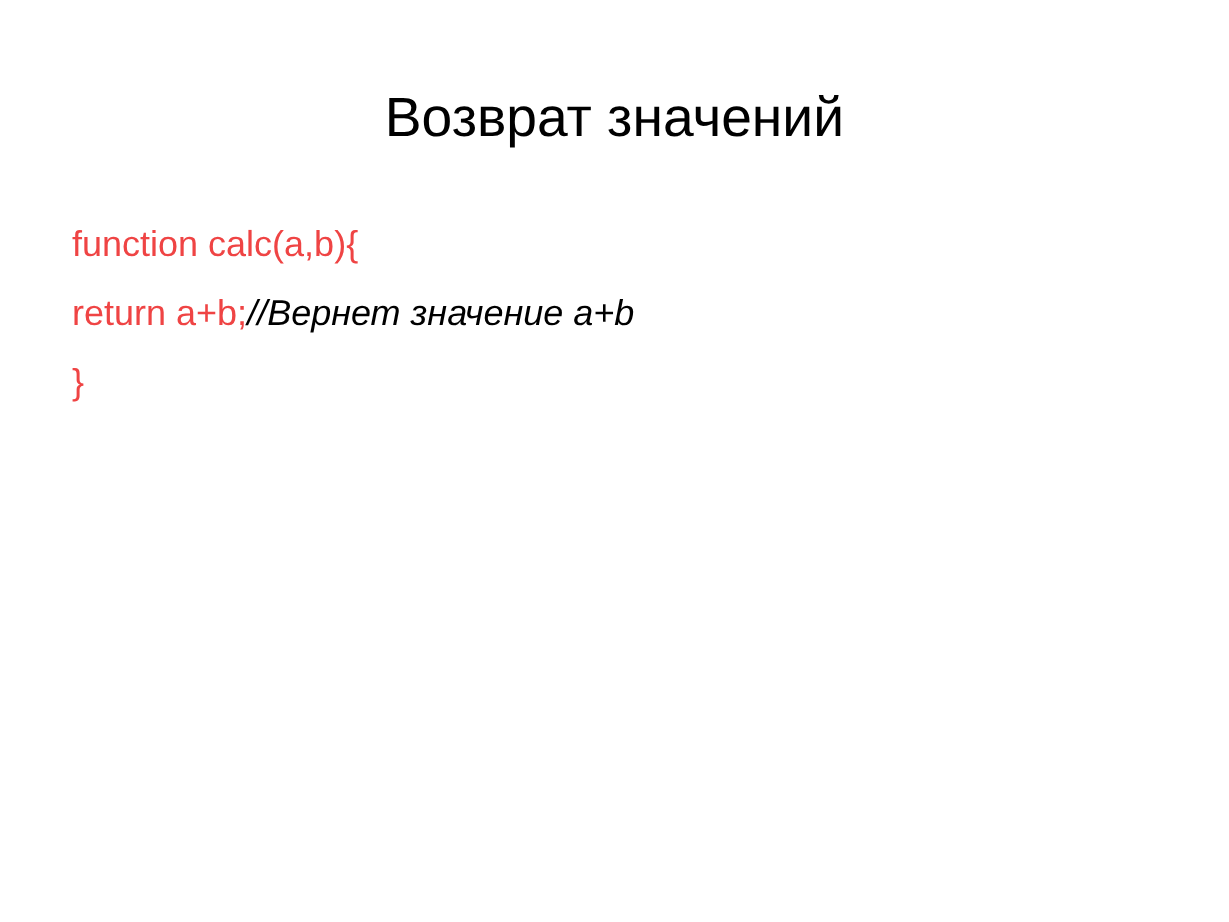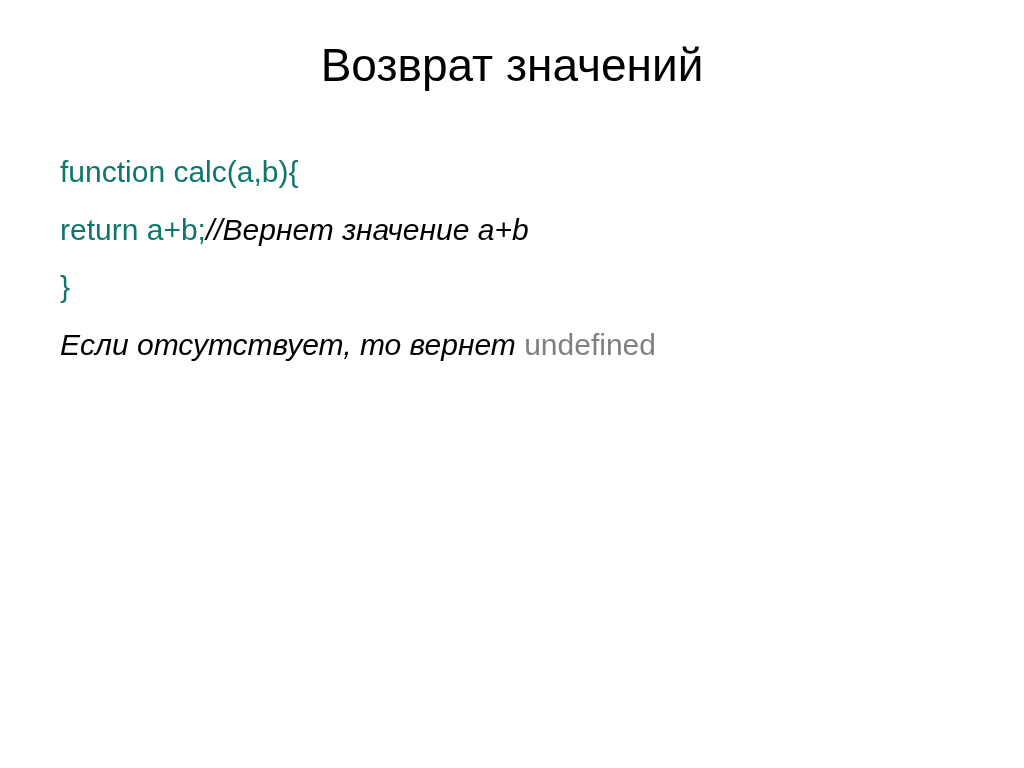--- a/index.html
+++ b/index.html
@@ -11,38 +11,38 @@
       width: 1024px;
       height: 768px;
       background: #ffffff;
       font-family: Arial, Helvetica, sans-serif;
       color: #000000;
       overflow: hidden;
     }
     .slide {
       width: 100%;
       height: 100%;
-      padding: 38px 60px 60px 60px;
+      padding: 70px 60px 60px 60px;
     }
     .title {
       font-size: 46px;
       font-weight: normal;
       text-align: center;
       color: #000000;
       margin-bottom: 55px;
     }
     .content {
       font-size: 30px;
       line-height: 1.65;
     }
     .line {
       margin-bottom: 8px;
     }
     .blue {
-      color: #0f766e;
+      color: #ef4444;
     }
     .black {
       color: #000000;
       font-style: italic;
     }
     .gray {
       color: #808080;
     }
   </style>
 </head>
@@ -53,17 +53,14 @@
   <div class="content">
     <div class="line">
       <span class="blue">function calc(a,b){</span>
     </div>
     <div class="line">
       <span class="blue">return a+b;</span><span class="black">//Вернет значение a+b</span>
     </div>
     <div class="line">
       <span class="blue">}</span>
     </div>
-    <div class="line">
-      <span class="black">Если отсутствует, то вернет </span><span class="gray">undefined</span>
-    </div>
   </div>
 </div>
 
 </body></html>

